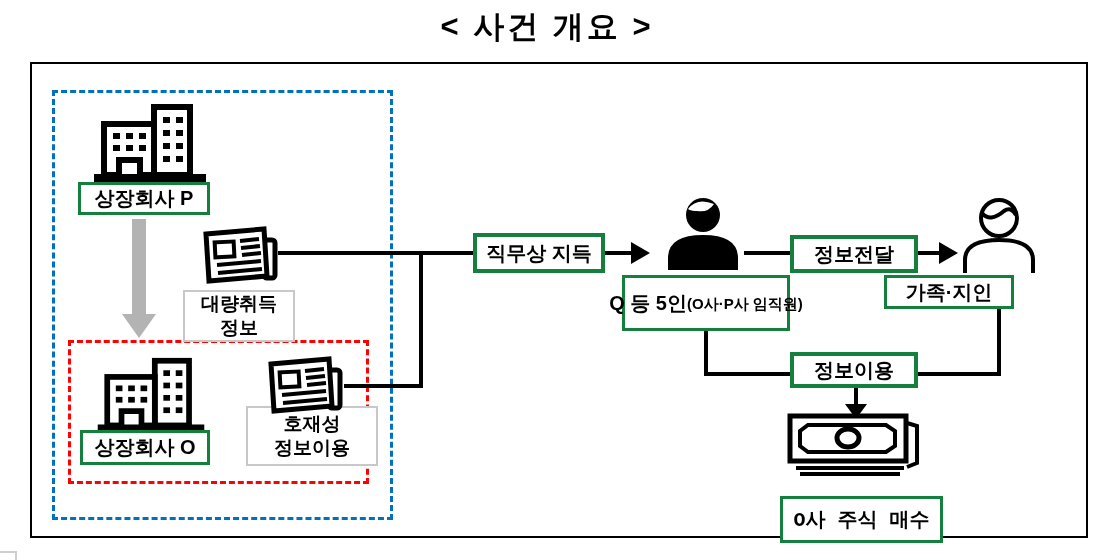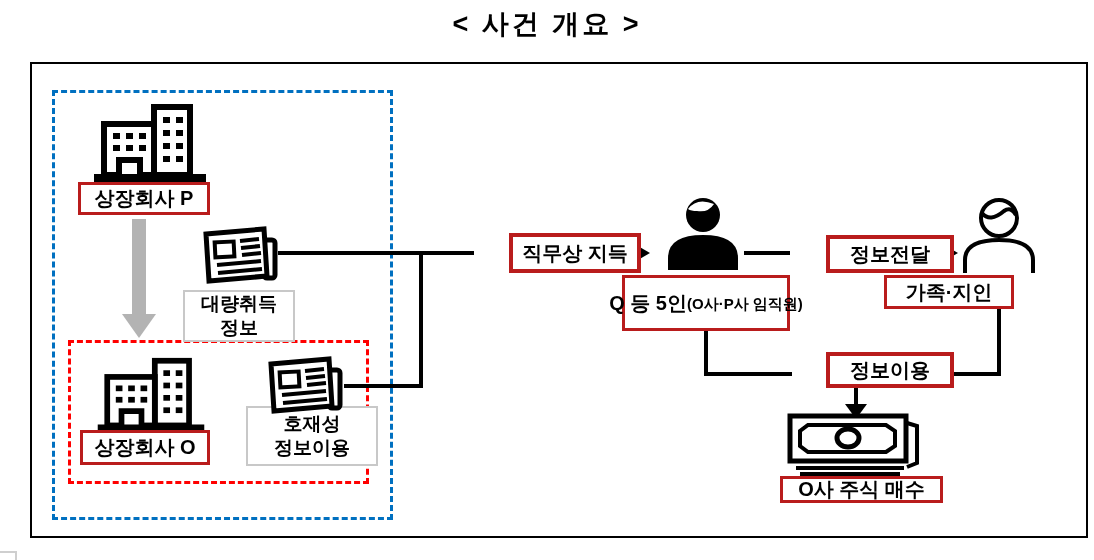--- a/index.html
+++ b/index.html
@@ -1,26 +1,26 @@
 <!DOCTYPE html>
 <html><head>
 <meta charset="utf-8">
 <style>
   html,body{margin:0;padding:0;background:#fff;}
   #canvas{position:relative;width:1094px;height:560px;background:#fff;overflow:hidden;
           font-family:"Liberation Sans","DejaVu Sans",sans-serif;color:#000;}
   *{box-sizing:border-box;}
   .abs{position:absolute;}
-  .title{top:6px;left:0;width:100%;text-align:center;font-size:27px;font-weight:bold;letter-spacing:3px;}
+  .title{top:6px;left:0;width:100%;text-align:center;font-size:31px;font-weight:bold;letter-spacing:3px;}
   .outer-box{left:30px;top:62px;width:1058px;height:476px;border:2px solid #000;background:#fff;}
   .blue-box{left:52px;top:90px;width:341px;height:430px;border:3px dashed #0070C0;}
   .red-box{left:68px;top:340px;width:301px;height:144px;border:3px dashed #FF0000;}
-  .black-label{border:3px solid #b91c1c;background:#fff;display:flex;align-items:center;justify-content:center;
+  .black-label{border:3px solid #15803d;background:#fff;display:flex;align-items:center;justify-content:center;
                font-weight:bold;font-size:20px;white-space:nowrap;}
-  .thick{border-width:4px;margin-left:36px;}
+  .thick{border-width:4px;}
   .gray-label{border:2px solid #c8c8c8;background:#fff;display:flex;flex-direction:column;align-items:center;
               justify-content:center;font-weight:bold;font-size:19px;line-height:24px;text-align:center;}
   .two-line{flex-direction:row;line-height:23px;align-items:center;}
   .sub-line{font-size:15px;line-height:19px;}
   .line{background:#000;}
   .tri-right{width:0;height:0;border-top:11px solid transparent;border-bottom:11px solid transparent;border-left:19px solid #000;}
   .tri-down{width:0;height:0;border-left:11px solid transparent;border-right:11px solid transparent;border-top:15px solid #000;}
   .gray-shaft{background:#b3b3b3;}
   .gray-head{width:0;height:0;border-left:17px solid transparent;border-right:17px solid transparent;border-top:24px solid #b3b3b3;}
   .corner-frag{border:2px solid #cfcfcf;background:#fff;}
@@ -175,19 +175,19 @@
   <div class="abs" style="left:787px;top:413px;">
     <svg width="136" height="64" viewBox="0 0 136 64">
       <path d="M120 10 L130 13 L130 50 L120 54" fill="#fff" stroke="#000" stroke-width="4"></path>
       <rect x="3" y="3" width="116" height="45" fill="#fff" stroke="#000" stroke-width="5"></rect>
       <path d="M21 12 L99 12 L108 18 L108 33 L99 39 L21 39 L13 33 L13 18 Z" fill="none" stroke="#000" stroke-width="4"></path>
       <ellipse cx="61" cy="25" rx="11" ry="9" fill="none" stroke="#000" stroke-width="5"></ellipse>
       <path d="M9 55 L117 55" stroke="#000" stroke-width="4"></path>
       <path d="M13 61 L113 61" stroke="#000" stroke-width="4"></path>
     </svg>
   </div>
-  <div class="abs black-label" style="left:780px;top:476px;width:163px;height:27px;">
+  <div class="abs black-label" style="left:780px;top:496px;width:163px;height:47px;font-family:Liberation Mono, monospace;">
     <span>O사 주식 매수</span>
   </div>
 
   <div class="abs corner-frag" style="left:-8px;top:551px;width:25px;height:16px;"></div>
 
 </div>
 
 </body></html>

